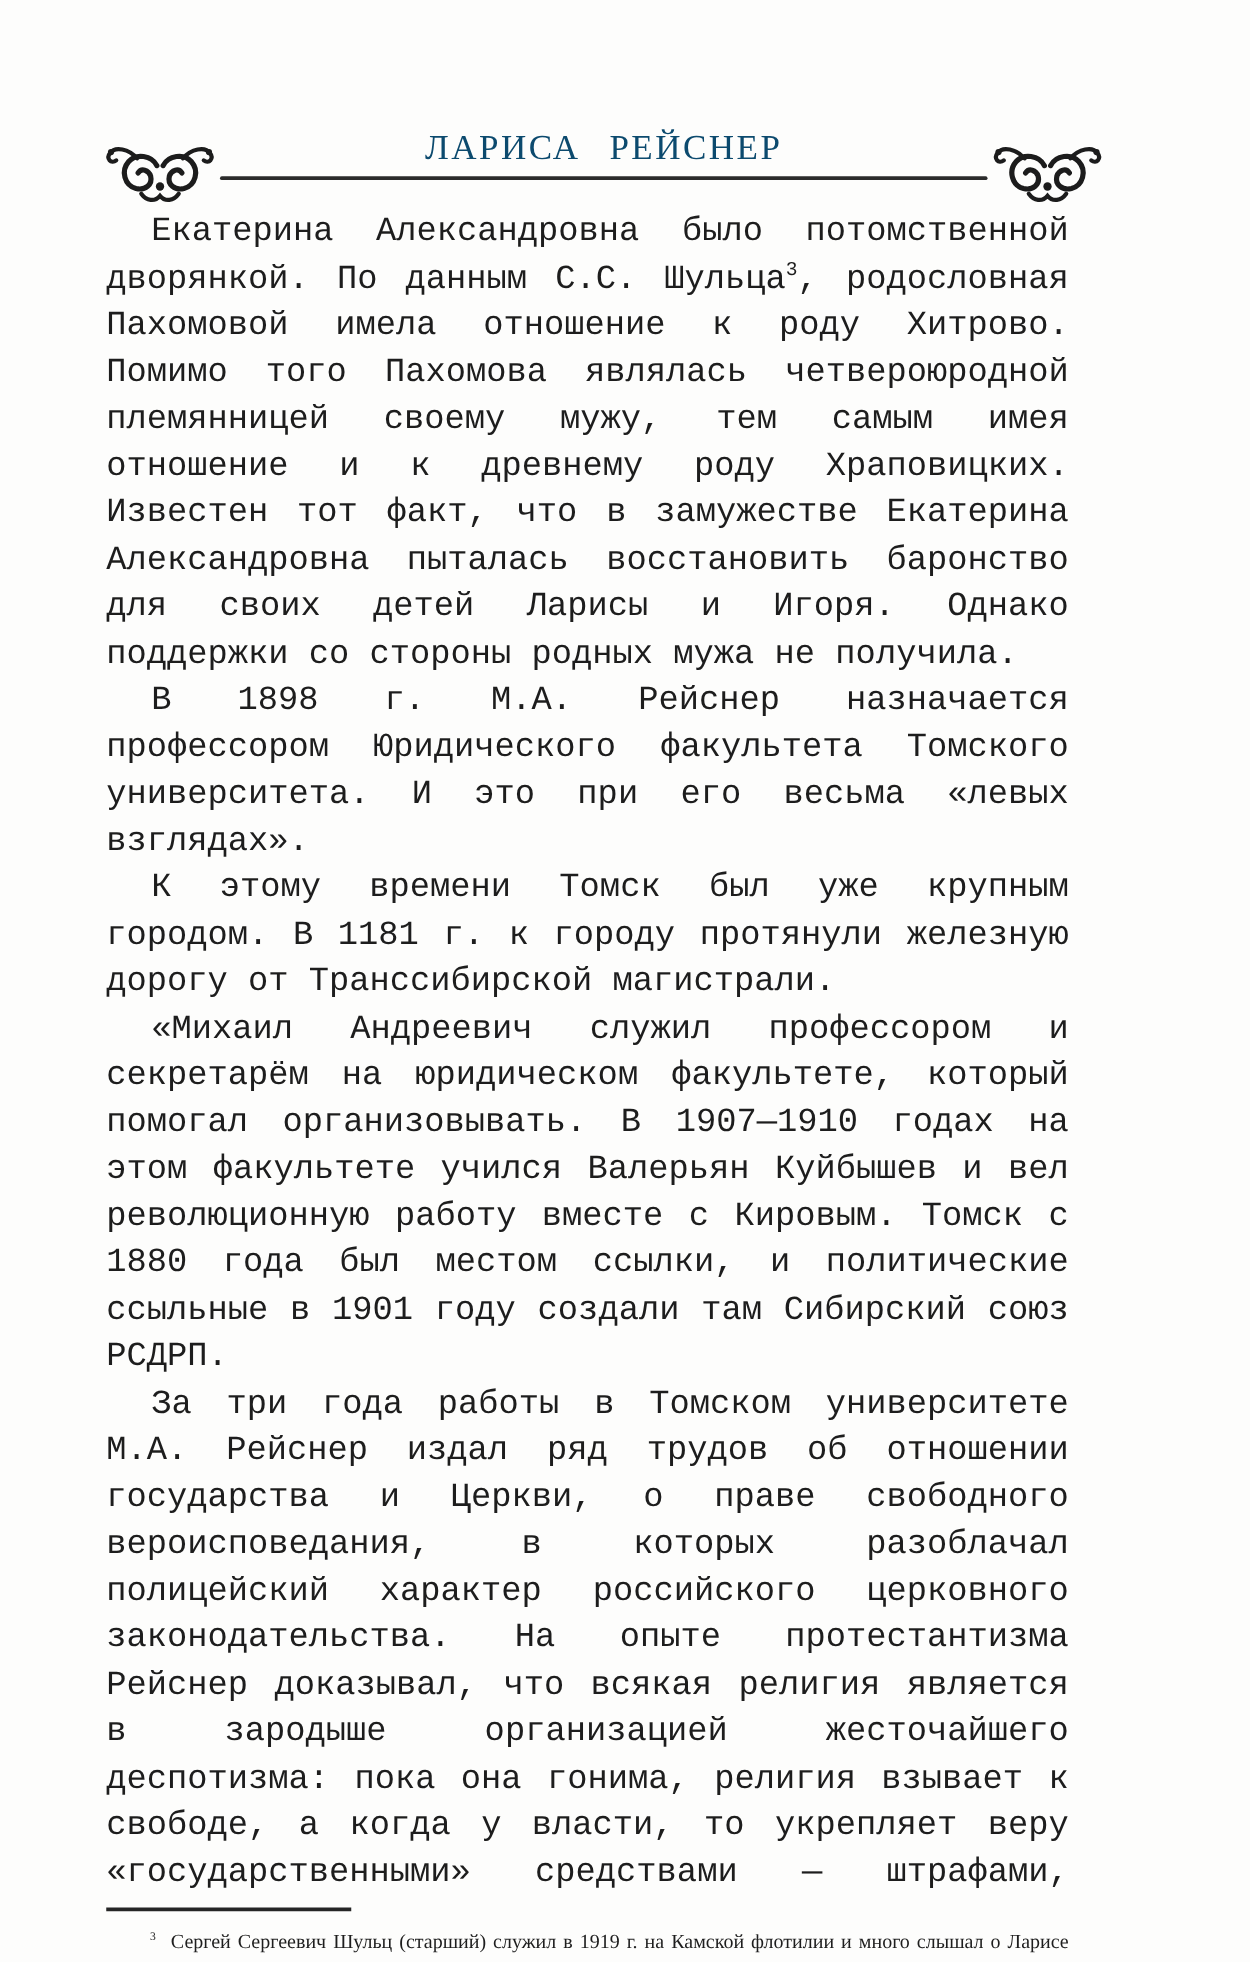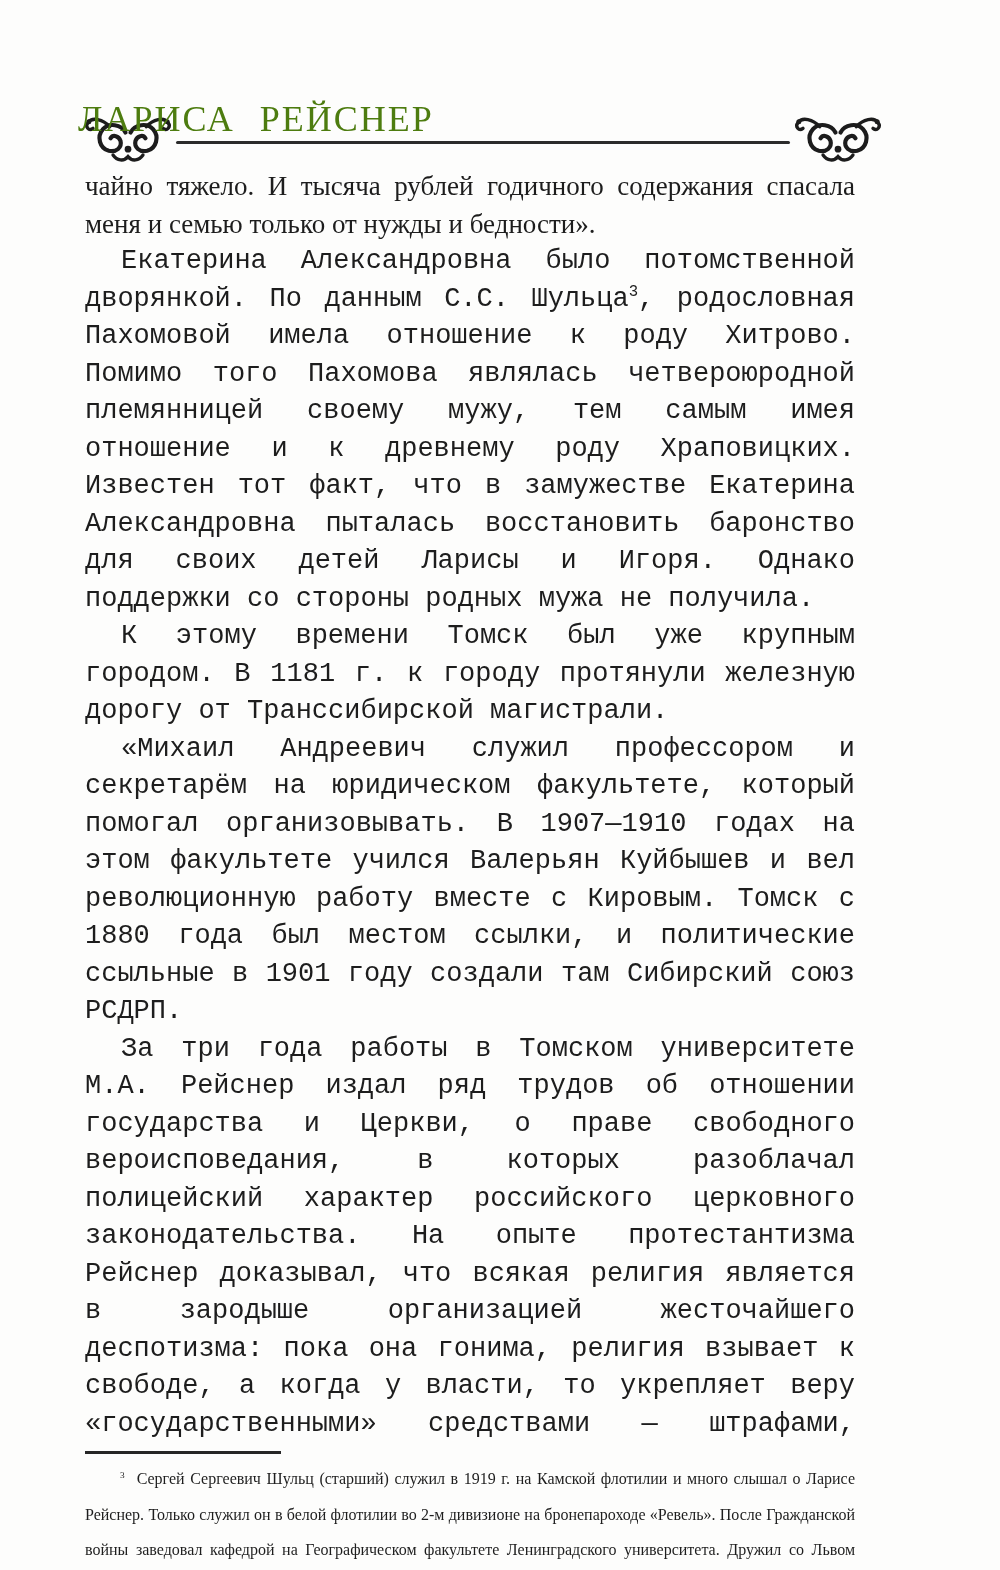--- a/index.html
+++ b/index.html
@@ -24,26 +24,26 @@
     position: absolute;
     top: 15px;
     width: 100px;
     height: 50px;
   }
   .orn-l { left: 0; }
   .orn-r { right: 0; transform: scaleX(-1); }
   .header-title {
     position: absolute;
     left: 0; right: 0; top: 4px;
-    text-align: left;
-    font-size: 36px;
+    text-align: center;
+    font-size: 28px;
     line-height: 30px;
     letter-spacing: 2px;
     word-spacing: 14px;
-    color: #4d7c0f;
+    color: #0c4a6e;
     white-space: nowrap;
   }
   .header-rule {
     position: absolute;
     left: 98px; right: 98px; top: 41px;
     height: 3px;
     background: #2b2b2b;
     border-radius: 2px;
   }
 
@@ -133,24 +133,24 @@
         <path stroke-width="4" d="M78 14 C86 5 99 2 104 9 C108 14 103 20 98 16"></path>
         <path stroke-width="4" d="M38 48 C43 55 51 56 56 50 C61 56 69 55 74 48"></path>
       </g>
       <circle cx="56" cy="41" r="4" fill="#1c1c1c"></circle>
       <circle cx="9" cy="8" r="3" fill="#1c1c1c"></circle>
       <circle cx="103" cy="8" r="3" fill="#1c1c1c"></circle>
     </svg>
   </header>
 
   <main class="body-text">
-    <p>чайно тяжело. И тысяча рублей годичного содержания спасала меня и семью только от нужды и бедности».</p>
 
     <p class="indent"><span>Екатерина Александровна было потомственной дворянкой. По данным С.С. Шульца</span><sup class="fn-ref">3</sup><span>, родословная Пахомовой имела отношение к роду Хитрово. Помимо того Пахомова являлась четвероюродной племянницей своему мужу, тем самым имея отношение и к древнему роду Храповицких. Известен тот факт, что в замужестве Екатерина Александровна пыталась восстановить баронство для своих детей Ларисы и Игоря. Однако поддержки со стороны родных мужа не получила.</span></p>
 
+    <p class="indent">В 1898 г. М.А. Рейснер назначается профессором Юридического факультета Томского университета. И это при его весьма «левых взглядах».</p>
 
     <p class="indent">К этому времени Томск был уже крупным городом. В 1181 г. к городу протянули железную дорогу от Транссибирской магистрали.</p>
 
     <p class="indent">«Михаил Андреевич служил профессором и секретарём на юридическом факультете, который помогал организовывать. В 1907—1910 годах на этом факультете учился Валерьян Куйбышев и вел революционную работу вместе с Кировым. Томск с 1880 года был местом ссылки, и политические ссыльные в 1901 году создали там Сибирский союз РСДРП.</p>
 
     <p class="indent fill-last">За три года работы в Томском университете М.А. Рейснер издал ряд трудов об отношении государства и Церкви, о праве свободного вероисповедания, в которых разоблачал полицейский характер российского церковного законодательства. На опыте протестантизма Рейснер доказывал, что всякая религия является в зародыше организацией жесточайшего деспотизма: пока она гонима, религия взывает к свободе, а когда у власти, то укрепляет веру «государственными» средствами — штрафами,</p>
   </main>
 
   <section class="footnote">
     <div class="footnote-divider"></div>

